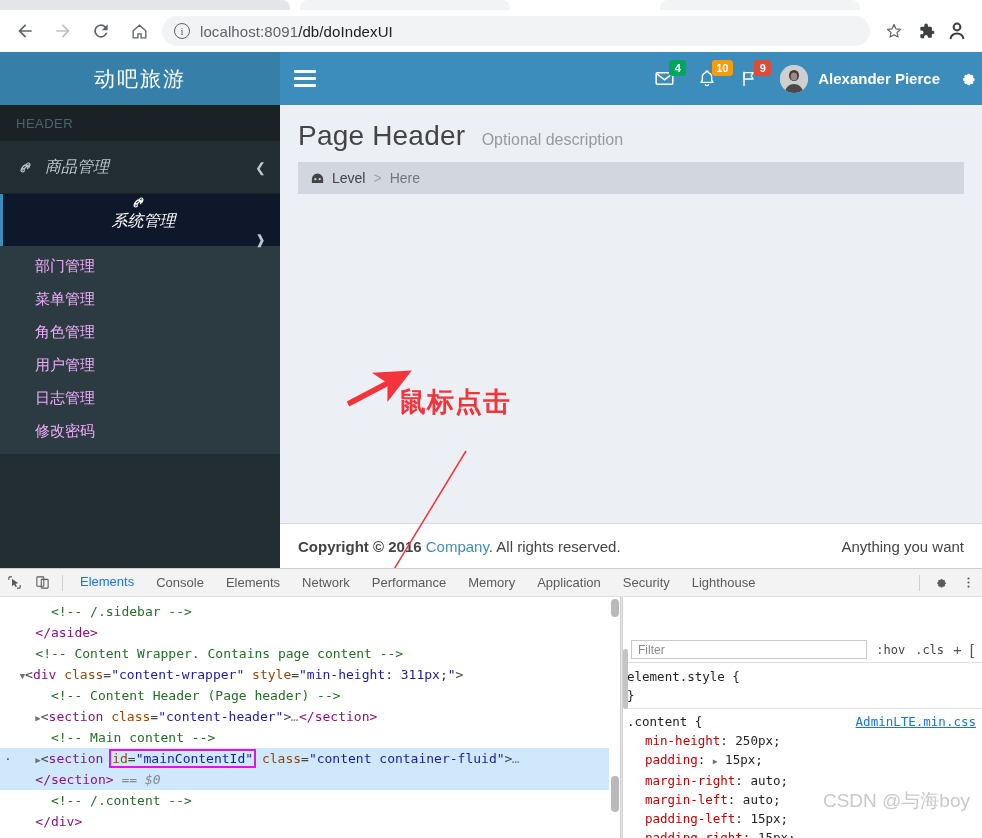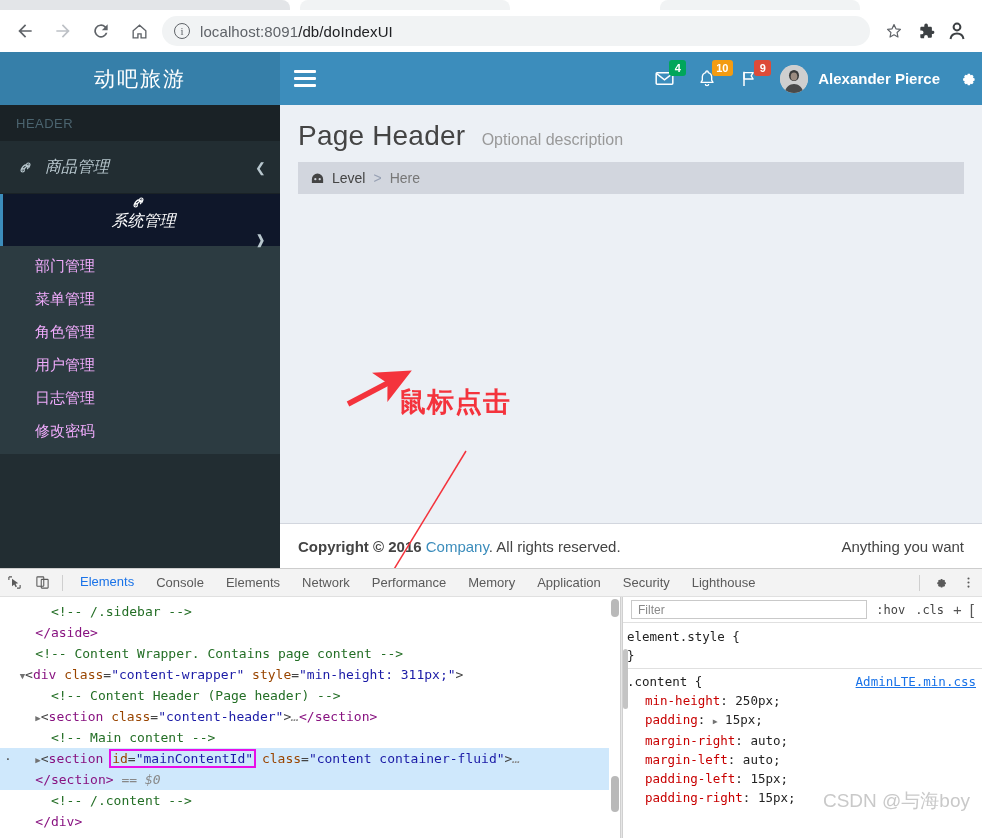--- a/index.html
+++ b/index.html
@@ -140,21 +140,21 @@
               border-right:1px solid #d0d0d0; }
 
   .style-pane { flex:1; position:relative; overflow:hidden; background:#fff; }
   .st-tabbar { height:26px; display:flex; align-items:center; border-bottom:1px solid #e0e0e0;
                padding-left:8px; }
   .st-tab { padding:0 10px; height:25px; display:flex; align-items:center; font-size:13px;
             color:#5a5a5a; }
   .st-tab.active { color:#1a73e8; border-bottom:2px solid #1a73e8; }
   .st-more { padding:0 8px; font-size:14px; color:#5a5a5a; }
   .st-filterbar { height:26px; display:flex; align-items:center; border-bottom:1px solid #e0e0e0;
-                  padding:0 4px; }
+                  padding:0 4px;margin-top:40px; }
   .st-filter { flex:1; height:19px; border:1px solid #c9c9c9; background:#fff; font-size:12px;
                color:#8a8a8a; display:flex; align-items:center; padding:0 6px; margin:0 4px;
                font-family:"Liberation Sans", sans-serif; }
   .st-pill { font-size:12px; font-weight:normal; color:#444; padding:0 5px;
              font-family:"DejaVu Sans Mono", monospace; }
   .st-plus { font-size:15px; color:#555; padding:0 4px; }
   .st-rules { font-family:"DejaVu Sans Mono", monospace; font-size:12.5px; line-height:19px;
               padding:4px 0 0 4px; position:relative; }
   .st-rule-sep { border-top:1px solid #e0e0e0; margin:3px 0 0 0; padding-top:3px; }
   .st-sel { color:#222; }

